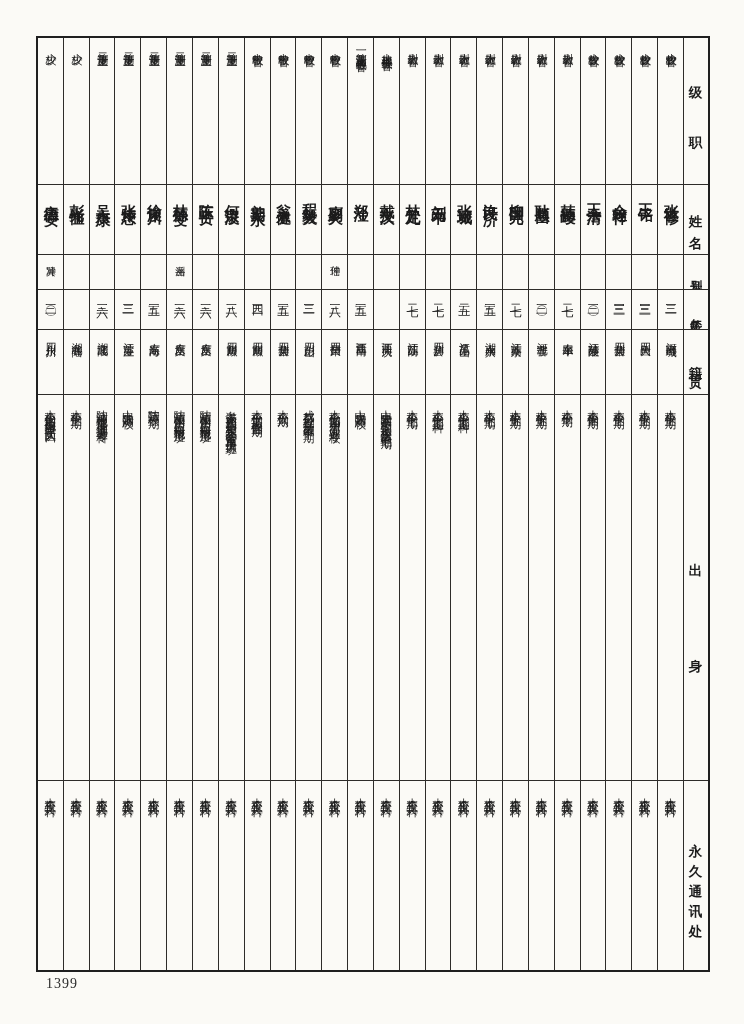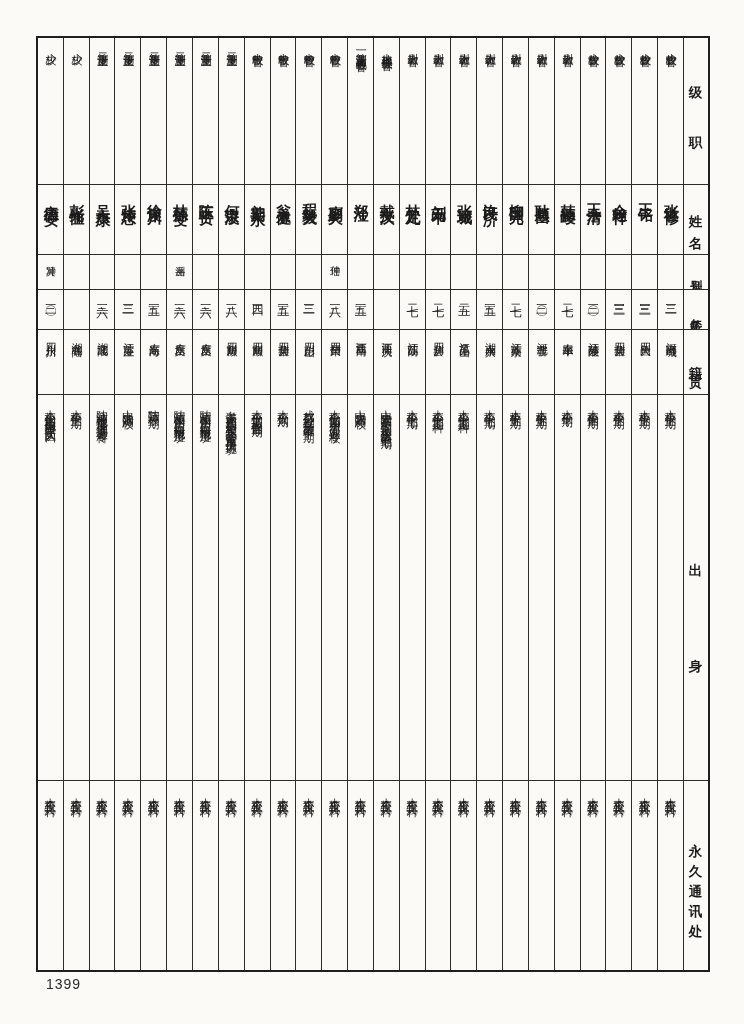--- a/index.html
+++ b/index.html
@@ -53,21 +53,21 @@
   .header-col .vtext { font-size:13.5px; font-weight:bold; padding-top:0; }
   .h-rank .vtext    { letter-spacing:52px; padding-top:30px; }
   .h-name .vtext    { letter-spacing:22px; padding-top:10px; }
   .h-alias .vtext   { font-size:12px; letter-spacing:2px; }
   .h-age .vtext     { font-size:12px; letter-spacing:2px; }
   .h-native .vtext  { letter-spacing:10px; padding-top:6px; }
   .h-origin .vtext  { letter-spacing:96px; padding-top:120px; }
   .h-contact .vtext { letter-spacing:20px; padding-top:14px; }
   .page-number {
     position:absolute; left:46px; top:976px;
-    font-family:Liberation Sans, sans-serif;
+    font-family:Liberation Serif, serif;
     font-size:14px; color:#2a2a2a; letter-spacing:1px;
   }
 </style>
 </head>
 <body>
 
 <div class="page">
 
   <div class="table-frame">
 

